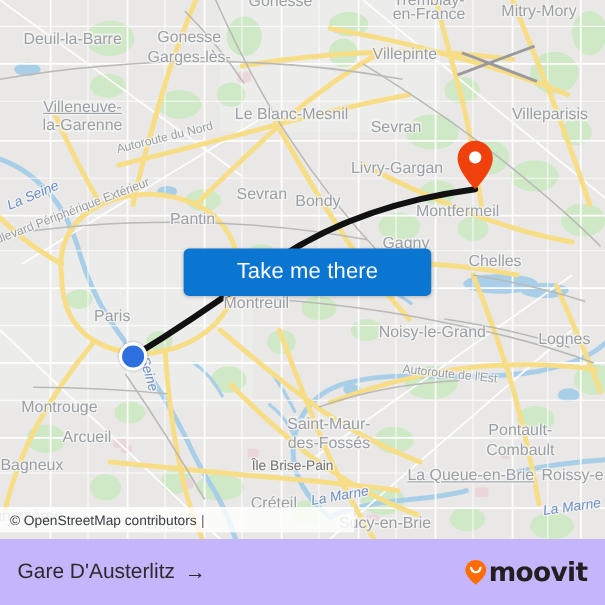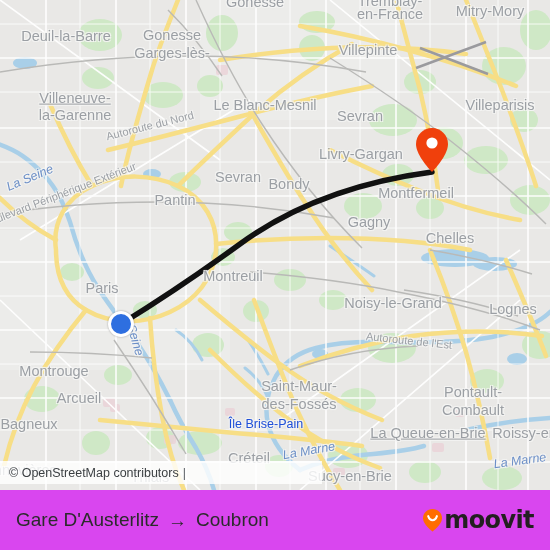--- a/index.html
+++ b/index.html
@@ -50,21 +50,21 @@
     transform: translate(-50%, -50%);
     pointer-events: none;
     text-shadow:
       -1px -1px 0 rgba(245,245,243,.85),
        1px -1px 0 rgba(245,245,243,.85),
       -1px  1px 0 rgba(245,245,243,.85),
        1px  1px 0 rgba(245,245,243,.85),
        0 0 3px rgba(245,245,243,.9);
   }
   .lbl.city      { font-size: 14.5px; color: #9b9fa4; }
-  .lbl.small     { font-size: 12.5px; color: #1d4ed8; }
+  .lbl.small     { font-size: 12.5px; color: #737373; }
   .lbl.water {
     color: #6c8fc7;
     font-size: 12.5px;
     font-style: italic;
   }
   .lbl.road {
     color: #9b9fa4;
     font-size: 11px;
   }
 
@@ -122,21 +122,21 @@
   #attribution .sep { padding: 0 4px; color: #5f6368; }
   #attribution a, #attribution span { text-decoration: none; color: #3c4043; }
 
   
   #footer {
     position: absolute;
     left: 0;
     top: 490px;
     width: 550px;
     height: 60px;
-    background: #d946ef;
+    background: #c4b5fd;
     display: flex;
     align-items: center;
   }
   #route-summary {
     display: flex;
     align-items: center;
     margin-left: 16px;
     font-size: 19px;
     color: #2b2b2b;
     white-space: nowrap;
@@ -412,32 +412,32 @@
 
     <div id="origin-dot" style="left:108px; top:311px;"></div>
 
     <div id="dest-pin" style="left:415px; top:127px;">
       <svg width="34" height="46" viewBox="0 0 34 46" aria-hidden="true">
         <path d="M17 1 C8.2 1 1 8.2 1 17 C1 29 17 45 17 45 C17 45 33 29 33 17 C33 8.2 25.8 1 17 1 Z" fill="#f0400c"></path>
         <circle cx="17" cy="16" r="5.6" fill="#ffffff"></circle>
       </svg>
     </div>
 
+    <button id="take-me-there">Take me there</button>
 
     <div id="attribution">
       <span>© OpenStreetMap contributors</span>
       <span class="sep">|</span>
     </div>
   </div>
 
   <div id="footer">
     <div id="route-summary">
       <span>Gare D'Austerlitz</span>
       <span class="arrow">→</span>
-      <span>Coubron</span>
     </div>
 
     <div id="moovit-logo">
       <span style="display:flex;">
         <svg width="21" height="24" viewBox="0 0 21 24" aria-hidden="true">
           <path d="M10.5 1 C5.3 1 1 5.1 1 10.2 C1 16.6 10.5 23.5 10.5 23.5
                    C10.5 23.5 20 16.6 20 10.2 C20 5.1 15.7 1 10.5 1 Z" fill="#ff6d00"></path>
           <path d="M6.2 8.2 C7.1 10.9 9.0 12.2 10.6 12.2 C12.2 12.2 14.0 10.9 14.9 8.2" fill="none" stroke="#ffffff" stroke-width="2.1" stroke-linecap="round"></path>
         </svg>
       </span>

